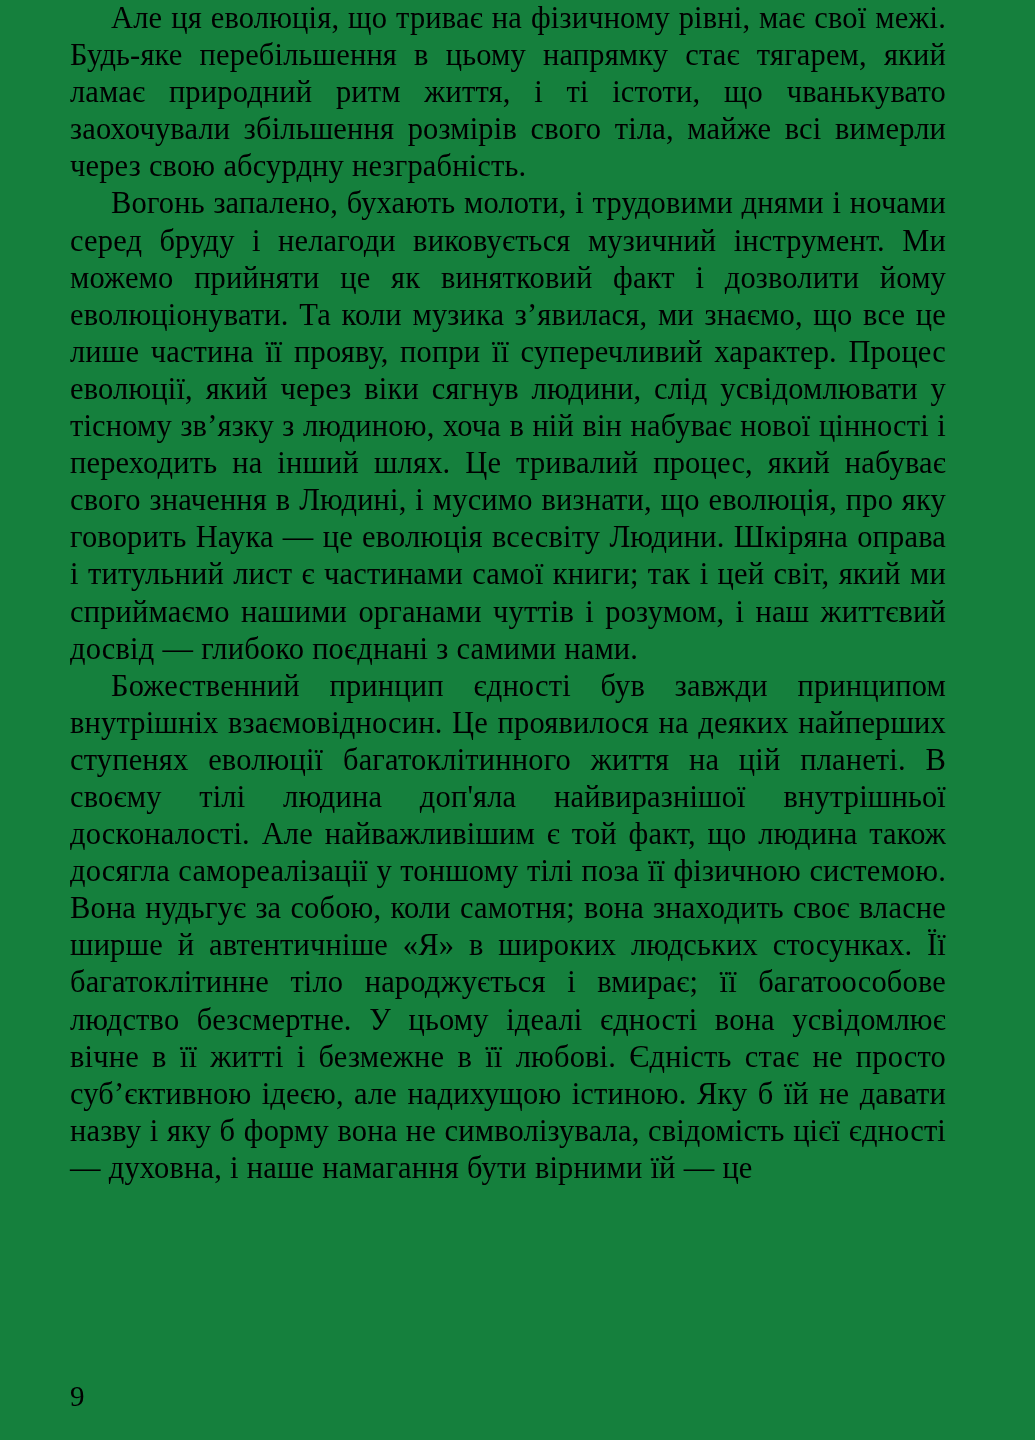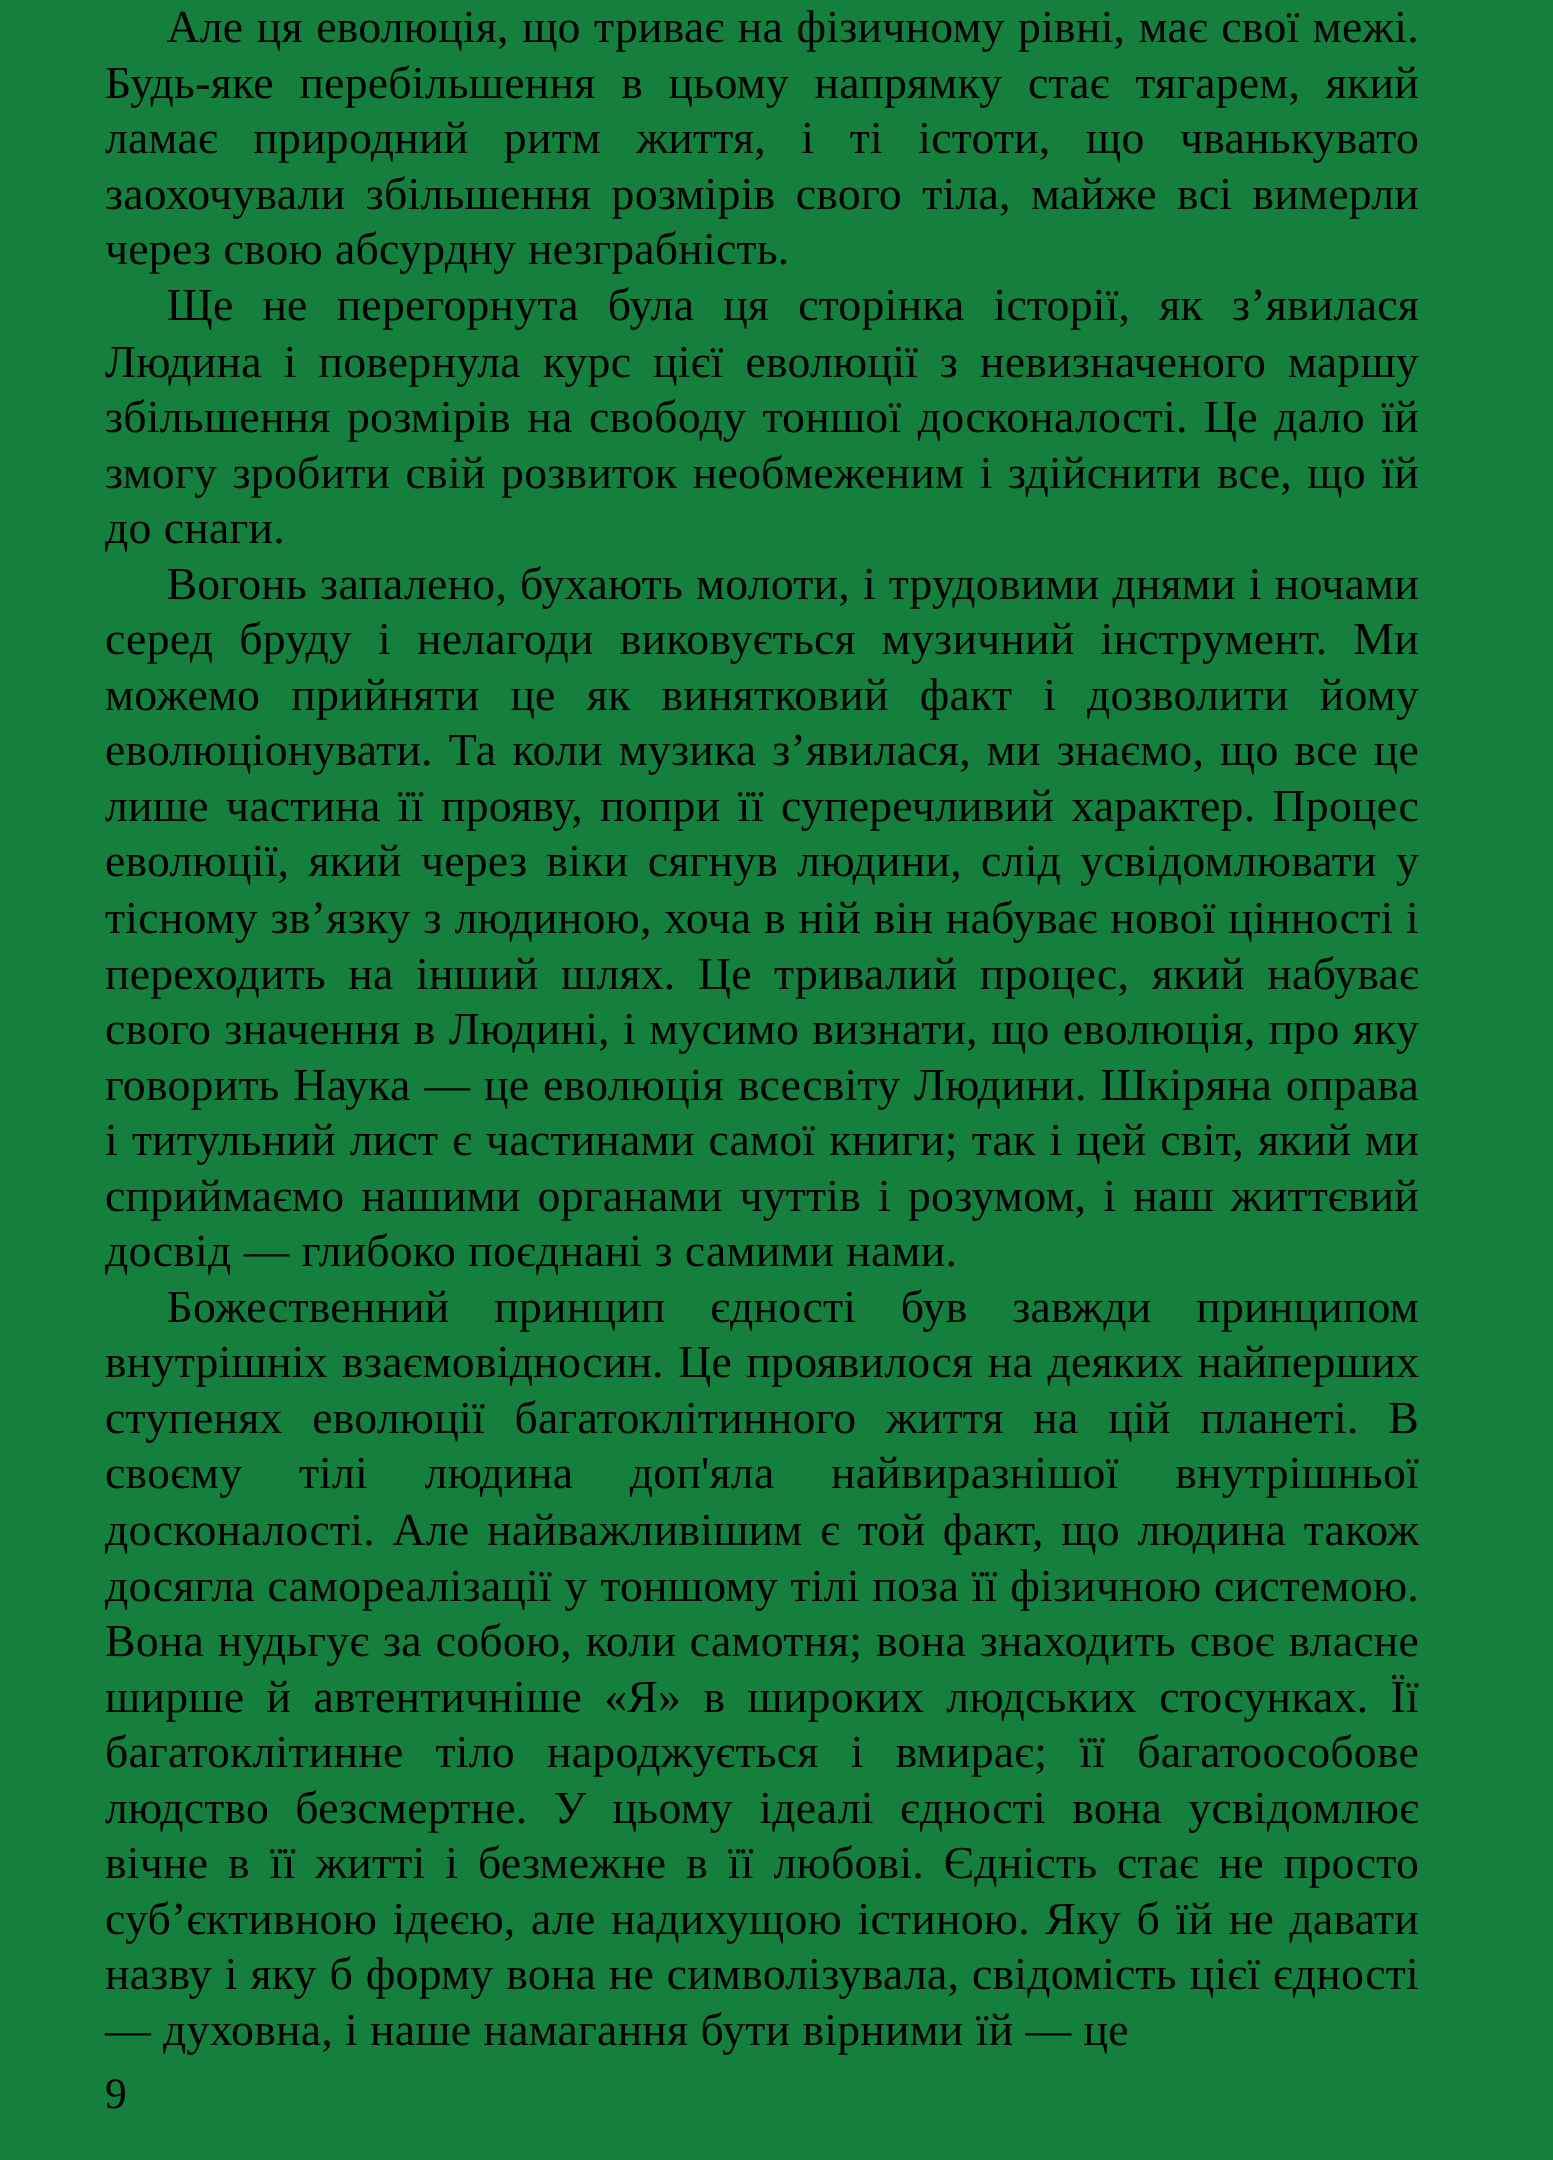--- a/index.html
+++ b/index.html
@@ -56,20 +56,19 @@
     color: #000000;
   }
 </style>
 </head>
 <body>
 
 <div class="page">
 
   <div class="textblock">
     <p class="para">Але ця еволюція, що триває на фізичному рівні, має свої межі. Будь-яке перебільшення в цьому напрямку стає тягарем, який ламає природний ритм життя, і ті істоти, що чванькувато заохочували збільшення розмірів свого тіла, майже всі вимерли через свою абсурдну незграбність.</p>
-    <p class="para">Ще не перегорнута була ця сторінка історії, як з’явилася Людина і повернула курс цієї еволюції з невизначеного маршу збільшення розмірів на свободу тоншої досконалості. Це дало їй змогу зробити свій розвиток необмеженим і здійснити все, що їй до снаги.</p>
     <p class="para">Вогонь запалено, бухають молоти, і трудовими днями і ночами серед бруду і нелагоди виковується музичний інструмент. Ми можемо прийняти це як винятковий факт і дозволити йому еволюціонувати. Та коли музика з’явилася, ми знаємо, що все це лише частина її прояву, попри її суперечливий характер. Процес еволюції, який через віки сягнув людини, слід усвідомлювати у тісному зв’язку з людиною, хоча в ній він набуває нової цінності і переходить на інший шлях. Це тривалий процес, який набуває свого значення в Людині, і мусимо визнати, що еволюція, про яку говорить Наука — це еволюція всесвіту Людини. Шкіряна оправа і титульний лист є частинами самої книги; так і цей світ, який ми сприймаємо нашими органами чуттів і розумом, і наш життєвий досвід — глибоко поєднані з самими нами.</p>
     <p class="para">Божественний принцип єдності був завжди принципом внутрішніх взаємовідносин. Це проявилося на деяких найперших ступенях еволюції багатоклітинного життя на цій планеті. В своєму тілі людина доп'яла найвиразнішої внутрішньої досконалості. Але найважливішим є той факт, що людина також досягла самореалізації у тоншому тілі поза її фізичною системою. Вона нудьгує за собою, коли самотня; вона знаходить своє власне ширше й автентичніше «Я» в широких людських стосунках. Її багатоклітинне тіло народжується і вмирає; її багатоособове людство безсмертне. У цьому ідеалі єдності вона усвідомлює вічне в її житті і безмежне в її любові. Єдність стає не просто суб’єктивною ідеєю, але надихущою істиною. Яку б їй не давати назву і яку б форму вона не символізувала, свідомість цієї єдності — духовна, і наше намагання бути вірними їй — це</p>
   </div>
 
   <div class="folio">9</div>
 
 </div>
 
 </body></html>

